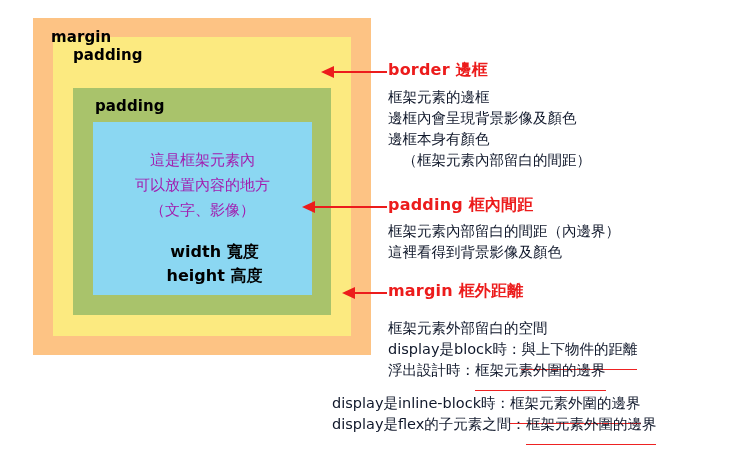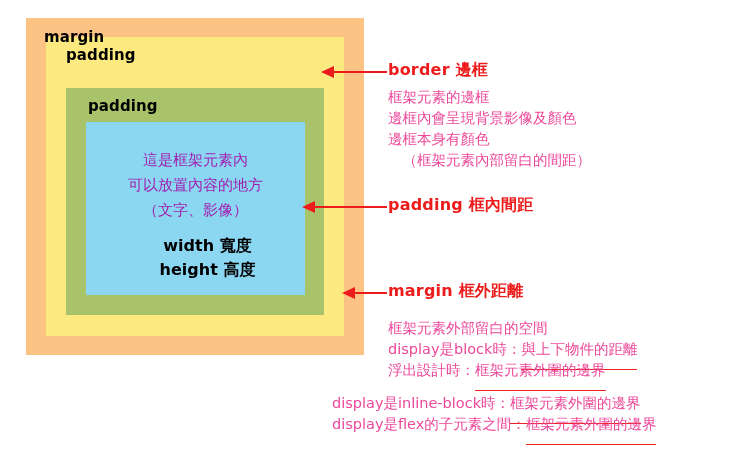--- a/index.html
+++ b/index.html
@@ -11,21 +11,21 @@
     width: 750px;
     height: 461px;
     position: relative;
     font-family: "DejaVu Sans", "Liberation Sans", sans-serif;
     overflow: hidden;
   }
 
   
   #box-diagram {
     position: absolute;
-    left: 26px;
+    left: 33px;
     top: 18px;
     width: 338px;
     height: 337px;
   }
   .box-layer {
     position: absolute;
     box-sizing: border-box;
   }
   #margin-box {
     left: 0; top: 0;
@@ -75,21 +75,21 @@
     line-height: 25px;
     white-space: nowrap;
   }
   .content-dim {
     font-size: 16px;
     font-weight: bold;
     color: #000000;
     line-height: 24px;
     white-space: nowrap;
   }
-  #content-dims { margin-top: 11px; padding-left: 24px; }
+  #content-dims { margin-top: 17px; padding-left: 24px; }
 
   
   .arrow {
     position: absolute;
     height: 12px;
   }
   .arrow .shaft {
     position: absolute;
     left: 10px;
     right: 0;
@@ -123,21 +123,21 @@
     position: absolute;
     font-size: 16px;
     font-weight: bold;
     color: #ec1c1c;
     white-space: nowrap;
     letter-spacing: 0.2px;
   }
   .ann-body {
     position: absolute;
     font-size: 14.5px;
-    color: #ec4899;
+    color: #0f172a;
     line-height: 21px;
     white-space: nowrap;
   }
   .ann-body .ul {
     border-bottom: 1.5px solid #ee2222;
     padding-bottom: 12px;
   }
 
   #title-border   { left: 2px;  top: 60px; }
   #body-border    { left: 2px;  top: 87px; }
@@ -189,20 +189,24 @@
 
   <div id="title-border" class="ann-title">border 邊框</div>
   <div id="body-border" class="ann-body">
     <div>框架元素的邊框</div>
     <div>邊框內會呈現背景影像及顏色</div>
     <div>邊框本身有顏色</div>
     <div>　（框架元素內部留白的間距）</div>
   </div>
 
   <div id="title-padding" class="ann-title">padding 框內間距</div>
+  <div id="body-padding" class="ann-body">
+    <div>框架元素內部留白的間距（內邊界）</div>
+    <div>這裡看得到背景影像及顏色</div>
+  </div>
 
   <div id="title-margin" class="ann-title">margin 框外距離</div>
 
   <div id="body-margin" class="ann-body">
     <div>框架元素外部留白的空間</div>
     <div>
       <span>display是block時：</span><span class="ul">與上下物件的距離</span>
     </div>
     <div>
       <span>浮出設計時：</span><span class="ul">框架元素外圍的邊界</span>

